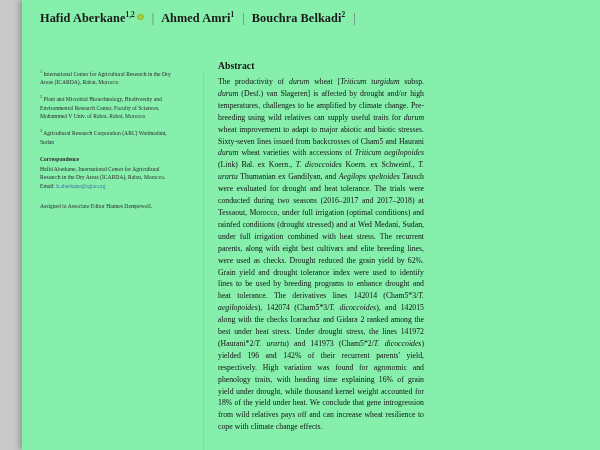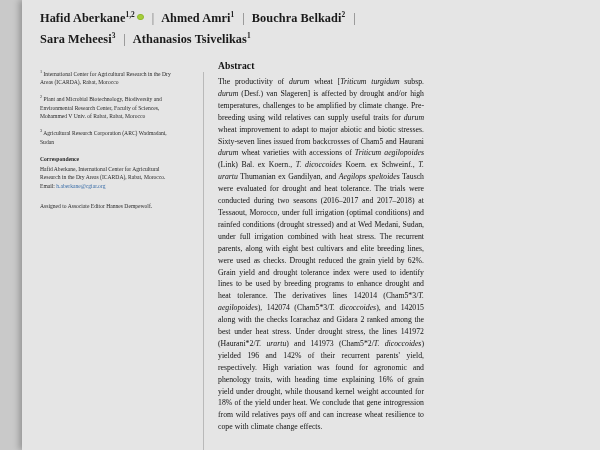--- a/index.html
+++ b/index.html
@@ -12,21 +12,21 @@
     overflow: hidden;
     background: #c9c9c9;
     font-family: "Liberation Serif", serif;
   }
   .page {
     position: absolute;
     left: 22px;
     top: 0;
     width: 578px;
     height: 450px;
-    background: #e5e5e5;
+    background: #86efac;
     box-shadow: -3px 0 6px rgba(0,0,0,0.25);
     overflow: hidden;
   }
   .page-inner {
     position: relative;
     width: 100%;
     height: 100%;
     padding: 0;
   }
 
@@ -143,21 +143,20 @@
   .abstract em { font-style: italic; }
 </style>
 </head>
 <body>
 
 <div class="page">
   <div class="page-inner">
 
     <div class="authors">
         <div class="author-line"><span class="author-name">Hafid Aberkane<span class="sup">1,2</span><span class="orcid"></span></span><span class="sep">|</span><span class="author-name">Ahmed Amri<span class="sup">1</span></span><span class="sep">|</span><span class="author-name">Bouchra Belkadi<span class="sup">2</span></span><span class="sep">|</span></div>
-        <div class="author-line"><span class="author-name">Sara Meheesi<span class="sup">3</span></span><span class="sep">|</span><span class="author-name">Athanasios Tsivelikas<span class="sup">1</span></span></div>
       </div>
 
     <div class="sidebar">
       <div>
           <div class="aff"><span class="mark">1</span><span> International Center for Agricultural Research in the Dry Areas (ICARDA), Rabat, Morocco</span></div>
           <div class="aff"><span class="mark">2</span><span> Plant and Microbial Biotechnology, Biodiversity and Environmental Research Center, Faculty of Sciences, Mohammed V Univ. of Rabat, Rabat, Morocco</span></div>
           <div class="aff"><span class="mark">3</span><span> Agricultural Research Corporation (ARC) Wadmadani, Sudan</span></div>
         </div>
 
       <div class="corr-head">Correspondence</div>

